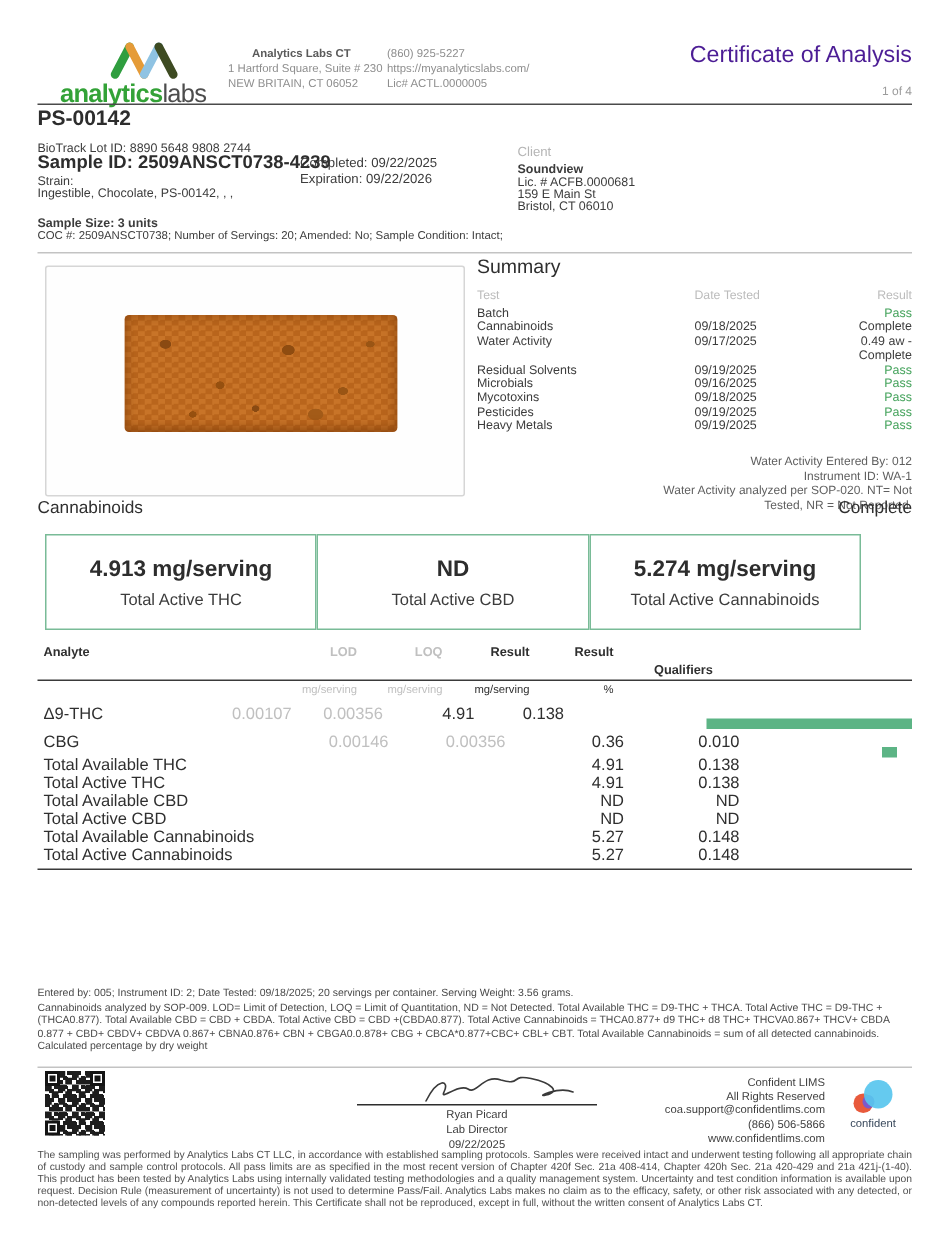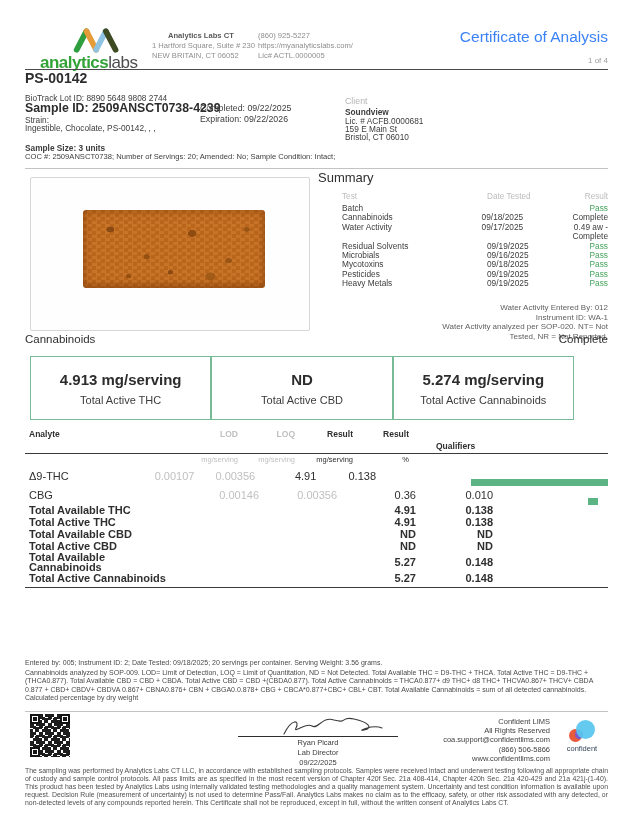--- a/index.html
+++ b/index.html
@@ -11,21 +11,21 @@
   .abs{position:absolute;}
   
   .logo-block{left:40px;top:25px;width:110px;}
   .logo-mark{display:block;margin:0 auto 0 26px;}
   .logo-text{font-size:17px;font-weight:700;letter-spacing:-0.5px;line-height:15px;}
   .logo-text .g{color:#33a237;}
   .logo-text .l{color:#4d4d4d;font-weight:400;}
   .lab-info{left:152px;top:31px;font-size:7.6px;line-height:10px;color:#8e8e8e;}
   .lab-info .b{color:#5a5a5a;font-weight:700;margin-left:16px;}
   .contact-info{left:258px;top:31px;font-size:7.6px;line-height:10px;color:#8e8e8e;}
-  .coa-title{right:25px;top:28px;font-size:15.5px;color:#3b82f6;text-align:right;}
+  .coa-title{right:25px;top:28px;font-size:15.5px;color:#4c1d95;text-align:right;}
   .page-num{right:25px;top:56px;font-size:8px;color:#9c9c9c;text-align:right;}
   .hr-dark{left:25px;width:583px;border-top:1.3px solid #4a4a4a;height:0;}
   .hr-light{left:25px;width:583px;border-top:1px solid #c3c3c3;height:0;}
   
   .ps-id{left:25px;top:70px;font-size:14px;font-weight:700;color:#2d2d2d;}
   .biotrack{left:25px;top:93px;font-size:8.3px;}
   .sample-id{left:25px;top:101px;font-size:12.3px;font-weight:700;color:#2d2d2d;}
   .strain-label{left:25px;top:115px;font-size:8.3px;}
   .strain-desc{left:25px;top:123px;font-size:8.3px;}
   .completed{left:200px;top:103px;font-size:8.8px;}
@@ -49,41 +49,41 @@
       radial-gradient(12px 9px at 70% 85%, #a35b18 0 40%, transparent 45%),
       repeating-conic-gradient(#c87428 0 25%, #b9651c 0 50%),
       #c06a1e;
     background-size:auto,auto,auto,auto,auto,auto,auto,auto,9px 7px,auto;
     box-shadow:inset 0 0 10px rgba(110,50,4,.45), inset 0 -3px 6px rgba(100,40,0,.3);}
   
   .summary{left:318px;top:170px;width:290px;}
   .summary-title{font-size:13px;color:#2f2f2f;}
   .s-head{display:flex;margin-top:7px;font-size:8.2px;color:#bcbcbc;}
   .s-row{display:flex;font-size:8.3px;line-height:9.4px;color:#3c3c3c;}
-  .s-test{width:125px;margin-left:24px;}
+  .s-test{width:125px;}
   .s-date{width:95px;padding-left:20px;}
   .s-result{flex:1;text-align:right;}
   .s-rows{margin-top:3px;}
   .green{color:#47a45e;}
   .water-note{position:absolute;right:0;top:133px;width:230px;font-size:8px;line-height:9.6px;color:#5f5f5f;text-align:right;white-space:pre-line;}
   
   .cann-head{left:25px;top:333px;width:583px;display:flex;justify-content:space-between;align-items:baseline;}
   .cann-title{font-size:11.5px;color:#2f2f2f;}
   .cann-status{font-size:11.5px;color:#2f2f2f;}
   .boxes{left:30px;top:356px;width:544px;display:flex;gap:0;}
   .gbox{flex:1;height:62px;border:1px solid #79bb97;background:#fff;display:flex;flex-direction:column;align-items:center;justify-content:center;gap:6px;}
   .gbox-value{font-size:15px;font-weight:700;color:#2d2d2d;}
   .gbox-label{font-size:11px;color:#3c3c3c;}
   
   .atable{left:25px;top:429px;width:583px;}
   .a-head{display:flex;font-size:8.5px;font-weight:700;color:#2f2f2f;padding-bottom:2px;border-bottom:1.4px solid #3a3a3a;}
   .a-head .gray, .a-units .gray{color:#c0c0c0;}
   .a-units{display:flex;font-size:7.5px;color:#2f2f2f;margin-top:1px;}
   .a-row{display:flex;font-size:11px;line-height:9.9px;color:#2f2f2f;align-items:center;gap:21px;}
-  .a-row .bold, .a-bold{font-weight:700;}
+  .a-row .bold, .a-bold{font-weight:400;}
   .ca{width:150px;padding-left:4px;}
   .clod{width:59px;text-align:right;}
   .cloq{width:57px;text-align:right;}
   .cr1{width:58px;text-align:right;}
   .cr2{width:56px;text-align:right;}
   .cq{flex:1;padding-left:27px;display:flex;align-items:center;margin-top:12px;}
   .qbar{height:7px;background:#5cb485;margin-left:47px;}
   .a-bottom{border-top:1.8px solid #3a3a3a;margin-top:2px;}
   .gray-val{color:#c0c0c0;}
   

